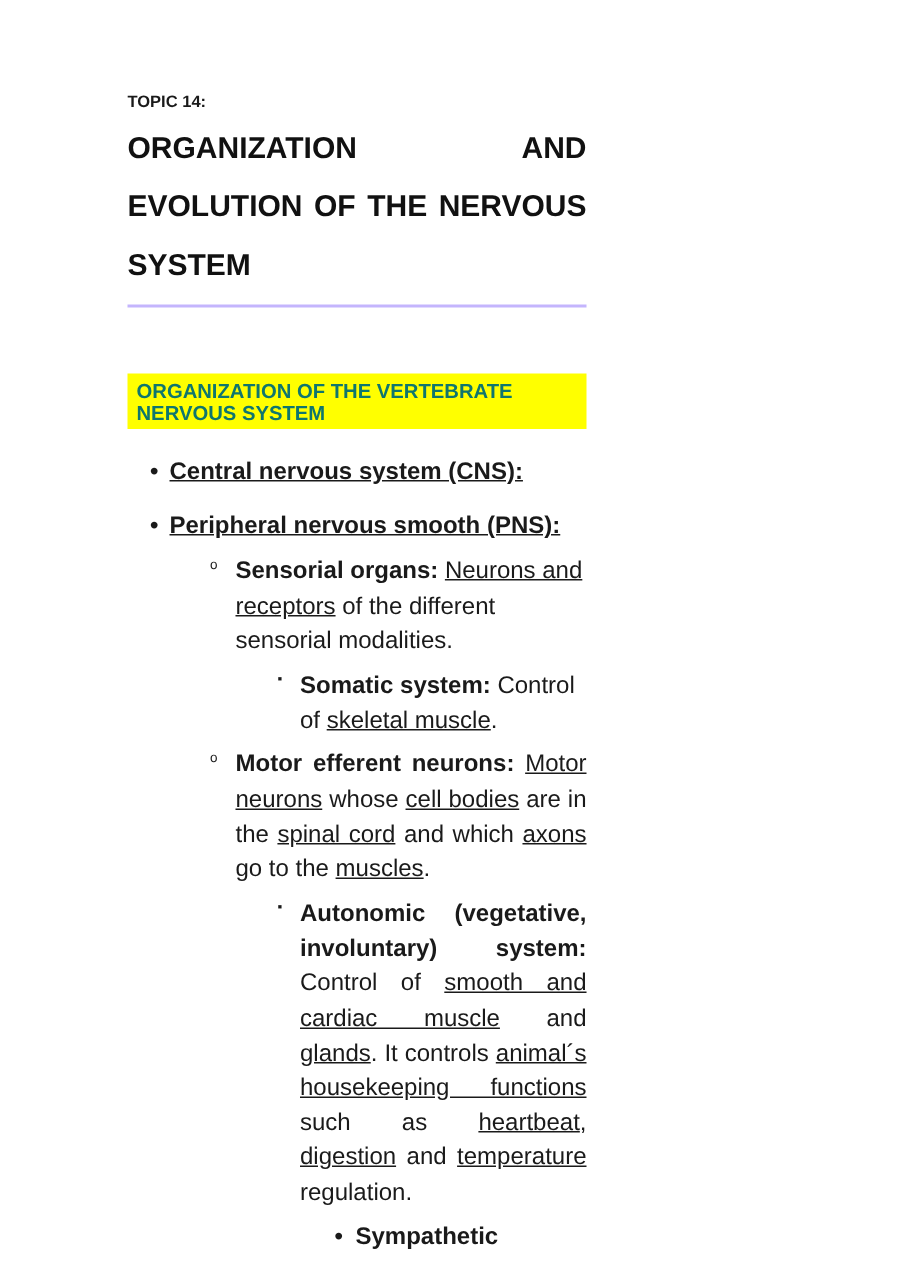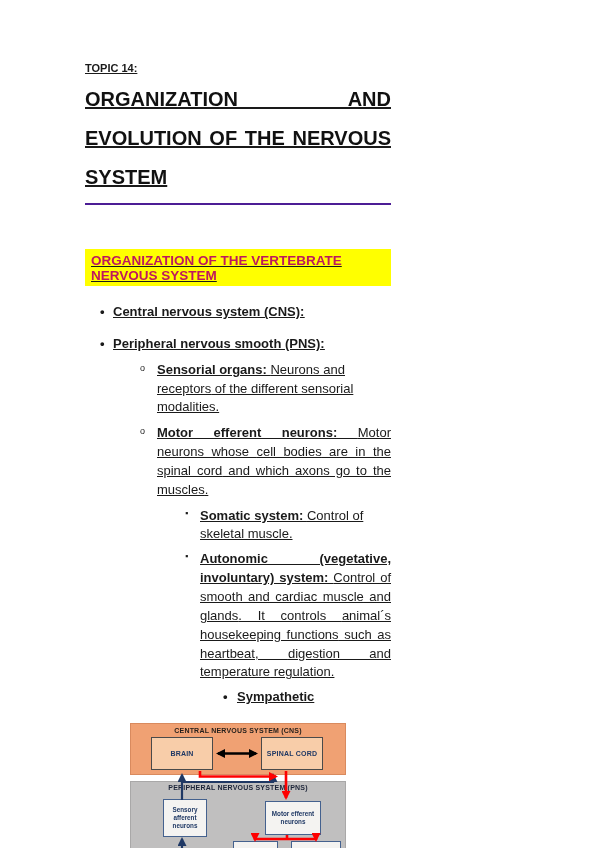--- a/index.html
+++ b/index.html
@@ -2,28 +2,28 @@
 <html style="--yellow: #ffff00; --cns-bg: #f0a173; --cns-box-bg: #f8cda9; --pns-bg: #c0bfbf; --node-bg: #f4f3f1; --node-border: #44618e; --navy: #1f3864; --red: #fe0000;"><head>
 <meta charset="utf-8">
 <style>
   :root { --yellow:#ffff00; --cns-bg:#f0a173; --cns-box-bg:#f8cda9; --cns-box-border:#4a4a4a;
           --pns-bg:#c0bfbf; --node-bg:#f4f3f1; --node-border:#44618e; --navy:#1f3864;
           --red:#fe0000; --ink:#1a1a1a; }
   * { margin:0; padding:0; box-sizing:border-box; }
   html,body { background:#fff; }
   .page { position:relative; width:476px; height:848px; background:#ffffff;
           font-family:"Liberation Sans", sans-serif; color:var(--ink);
-          padding:62px 85px 0 85px; overflow:hidden;text-decoration:underline; }
+          padding:62px 85px 0 85px; overflow:hidden; }
   .topic-label { font-size:11px; font-weight:bold; }
   .doc-title { font-size:20px; font-weight:bold; line-height:1.95; text-align:justify;
-               margin-top:6px; padding-bottom:6px; border-bottom:2px solid #4c1d95; color:#111; }
+               margin-top:6px; padding-bottom:6px; border-bottom:2px solid #c4b5fd; color:#111; }
   .section-heading { margin-top:44px; background:var(--yellow); font-size:13.5px; font-weight:bold;
-                     padding:4px 6px 3px 6px; color:#be185d; }
+                     padding:4px 6px 3px 6px; color:#0f766e; }
   .intro { margin-top:21px; font-size:10.3px; }
-  .list { margin-top:17px; font-size:13px; }
+  .list { margin-top:17px; font-size:16px; }
   .li { position:relative; line-height:1.45; }
   .l1 { padding-left:28px; font-weight:bold; margin-bottom:7px; }
   .l1::before { content:"\2022"; position:absolute; left:15px; }
   .l1 > span { text-decoration:underline; }
   .l2 { padding-left:72px; margin-bottom:7px; }
   .l2::before { content:"o"; position:absolute; left:55px; font-size:9px; top:1px; }
   .l3 { padding-left:115px; margin-bottom:6px; }
   .l3::before { content:"\25AA"; position:absolute; left:100px; font-size:9px; }
   .l4 { padding-left:152px; margin-bottom:3px; font-weight:bold; }
   .l4::before { content:"\2022"; position:absolute; left:138px; }
@@ -85,23 +85,23 @@
 
 
   <div class="list">
 
     <div class="li l1"><span>Central nervous system (CNS):</span></div>
 
     <div class="li l1 gap-before"><span>Peripheral nervous smooth (PNS):</span></div>
 
     <div class="li l2"><span class="b">Sensorial organs: </span><span class="u">Neurons and receptors</span><span> of the different sensorial modalities.</span></div>
 
+    <div class="li l3"><span class="b">Somatic system: </span><span>Control of </span><span class="u">skeletal muscle</span><span>.</span></div>
+
     <div class="li l2 just"><span class="b">Motor efferent neurons: </span><span class="u">Motor neurons</span><span> whose </span><span class="u">cell bodies</span><span> are in the </span><span class="u">spinal cord</span><span> and which </span><span class="u">axons</span><span> go to the </span><span class="u">muscles</span><span>.</span></div>
-
-    <div class="li l3"><span class="b">Somatic system: </span><span>Control of </span><span class="u">skeletal muscle</span><span>.</span></div>
 
     <div class="li l3 just"><span class="b">Autonomic (vegetative, involuntary) system: </span><span>Control of </span><span class="u">smooth and cardiac muscle</span><span> and </span><span class="u">glands</span><span>. It controls </span><span class="u">animal´s housekeeping functions</span><span> such as </span><span class="u">heartbeat</span><span>, </span><span class="u">digestion</span><span> and </span><span class="u">temperature</span><span> regulation.</span></div>
 
     <div class="li l4">Sympathetic</div>
   </div>
 
   <div class="dg">
     <div class="band-cns"></div>
     <div class="band-pns"></div>
 

